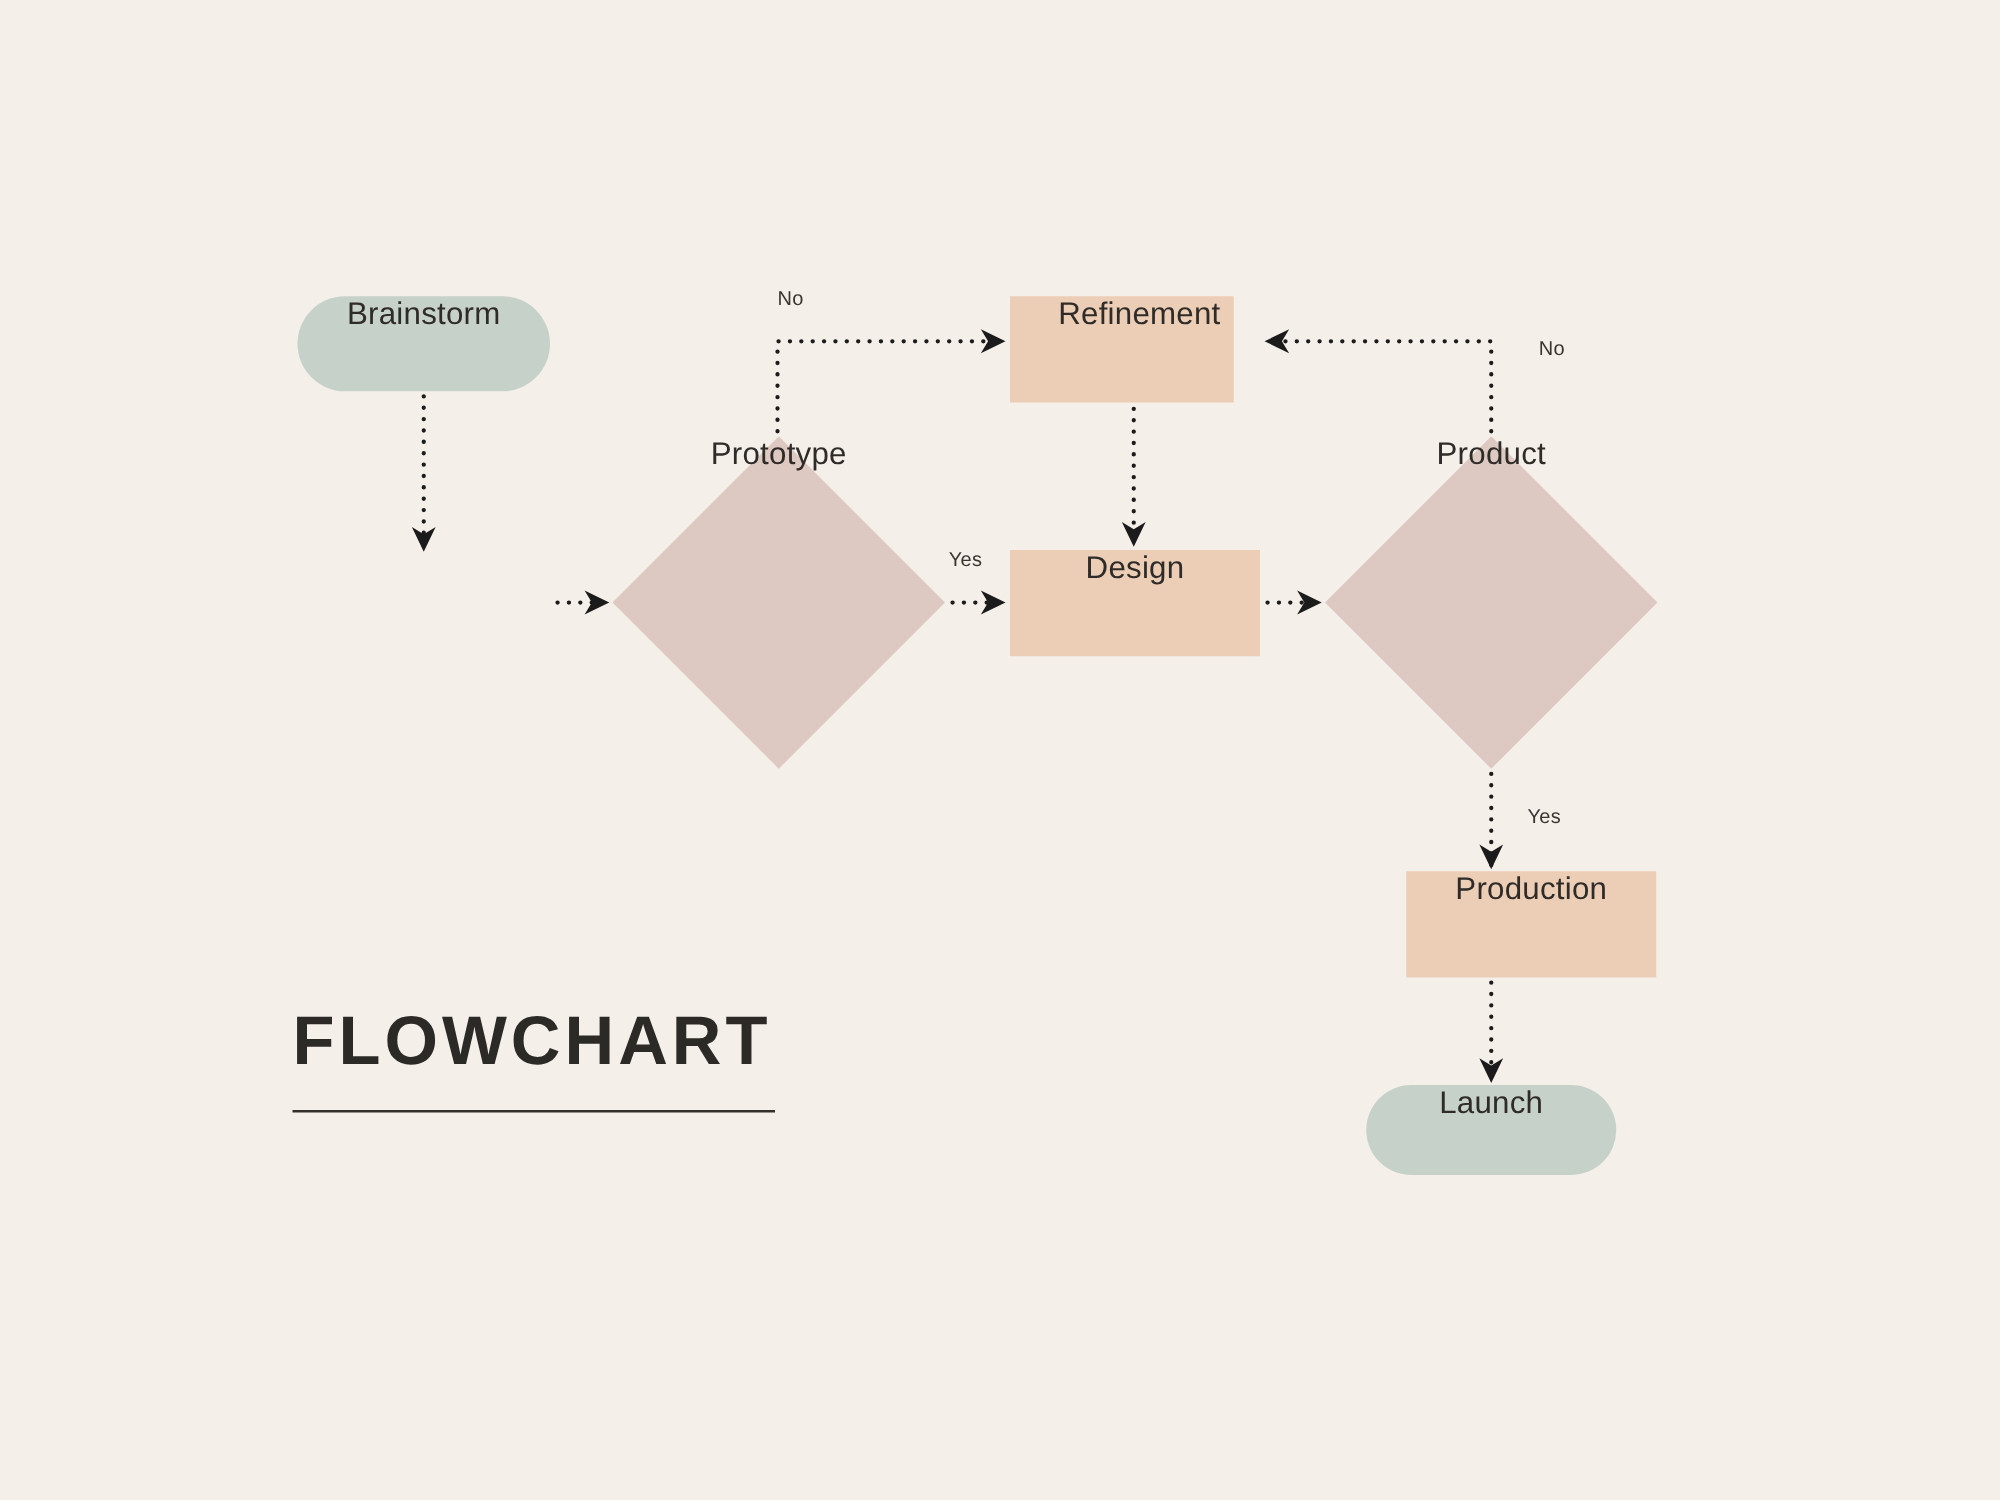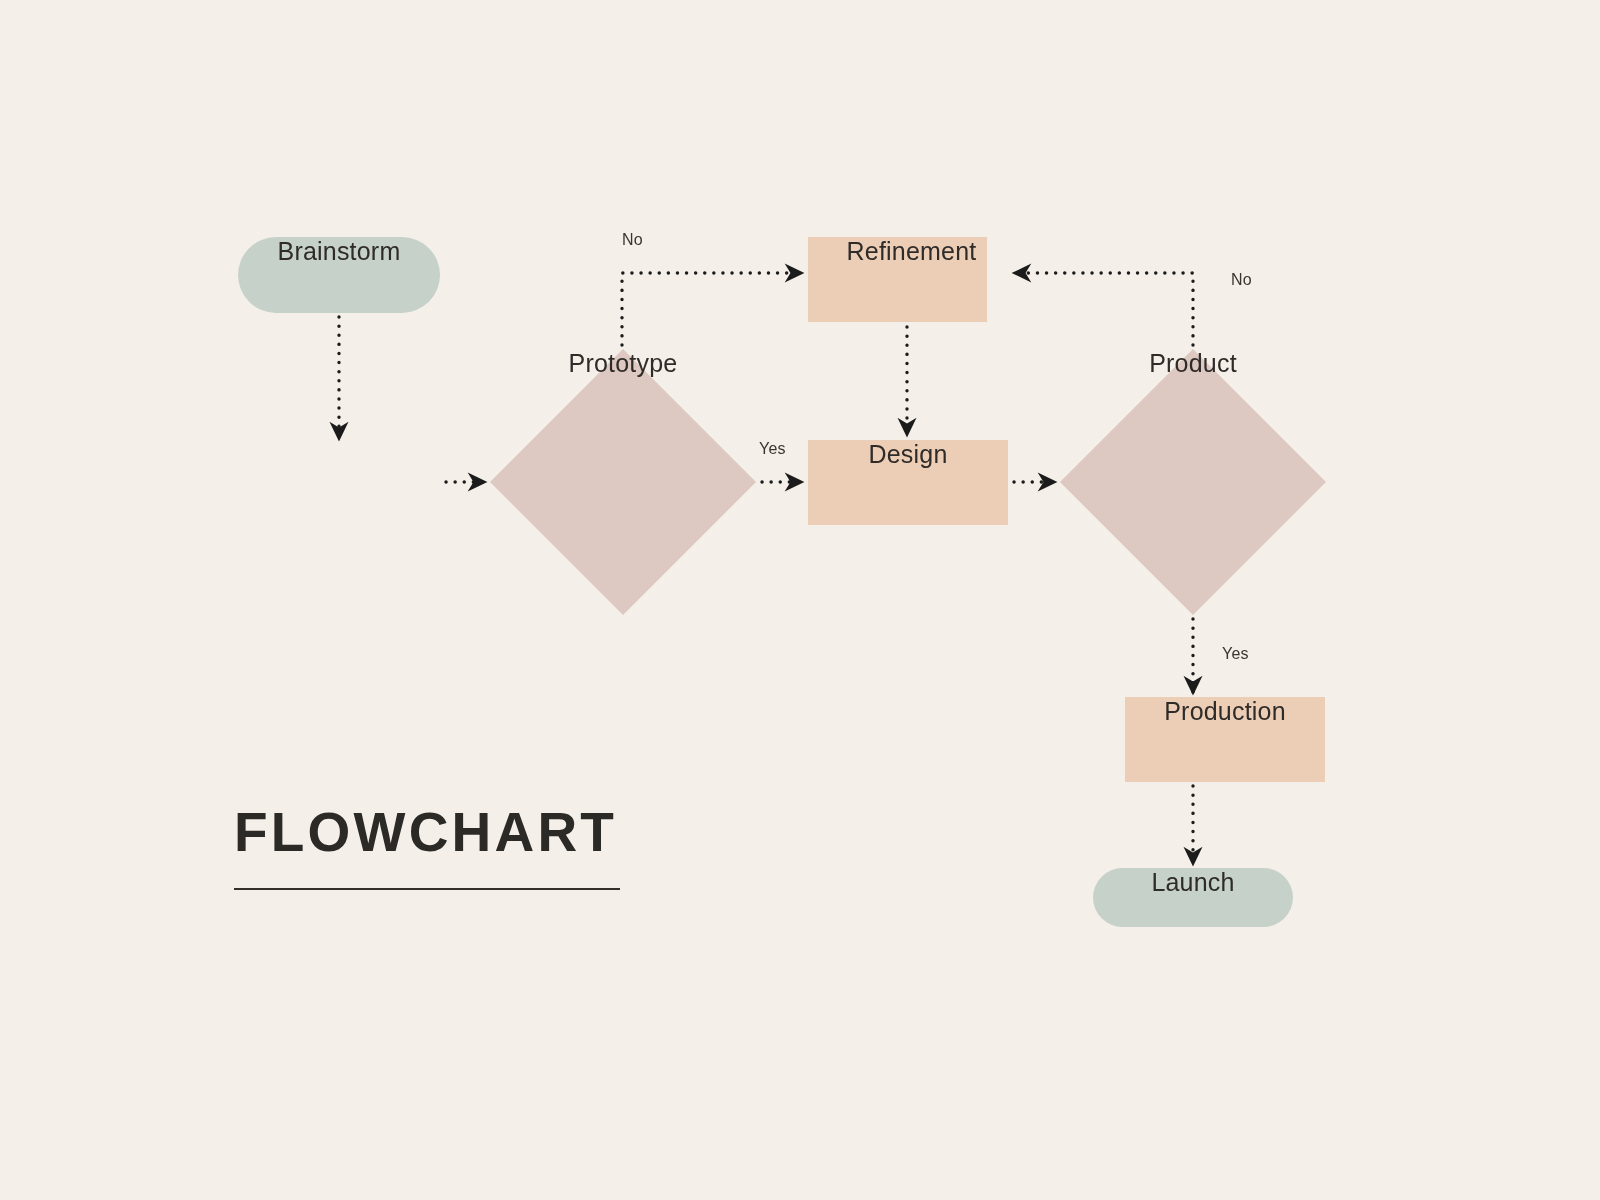--- a/index.html
+++ b/index.html
@@ -154,21 +154,21 @@
     <svg class="diamond-shape" viewBox="0 0 100 100" preserveAspectRatio="none">
       <polygon points="50,0 100,50 50,100 0,50" fill="#ddc9c2"></polygon>
     </svg>
     <span class="diamond-label">Product</span>
   </div>
 
   <div class="node node-process" style="left:1093px;top:697px;width:200px;height:85px;margin-left:32px;">
     <span>Production</span>
   </div>
 
-  <div class="node node-terminal" style="left:1093px;top:868px;width:200px;height:59px;">
+  <div class="node node-terminal" style="left:1093px;top:868px;width:200px;height:72px;">
     <span>Launch</span>
   </div>
 
   <div class="edge-label" style="left:622px;top:231px;">No</div>
 
   <div class="edge-label" style="left:759px;top:440px;">Yes</div>
 
   <div class="edge-label" style="left:1231px;top:271px;">No</div>
 
   <div class="edge-label" style="left:1222px;top:645px;">Yes</div>

